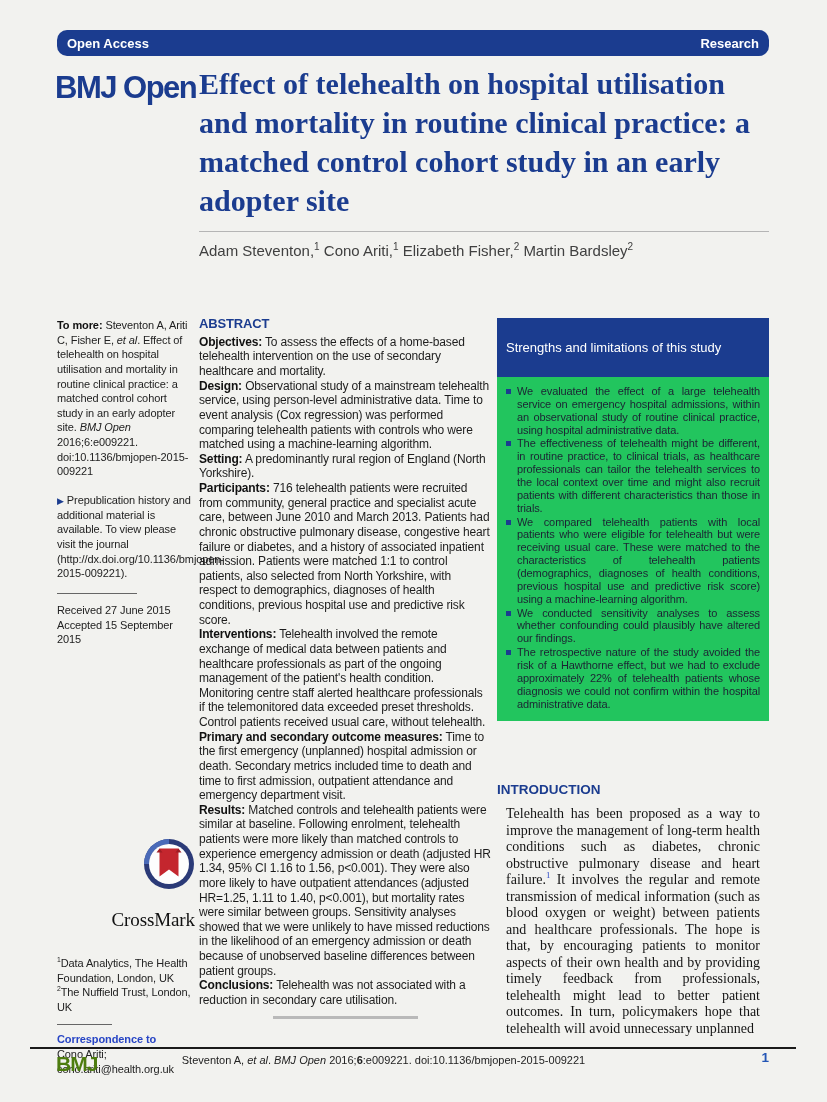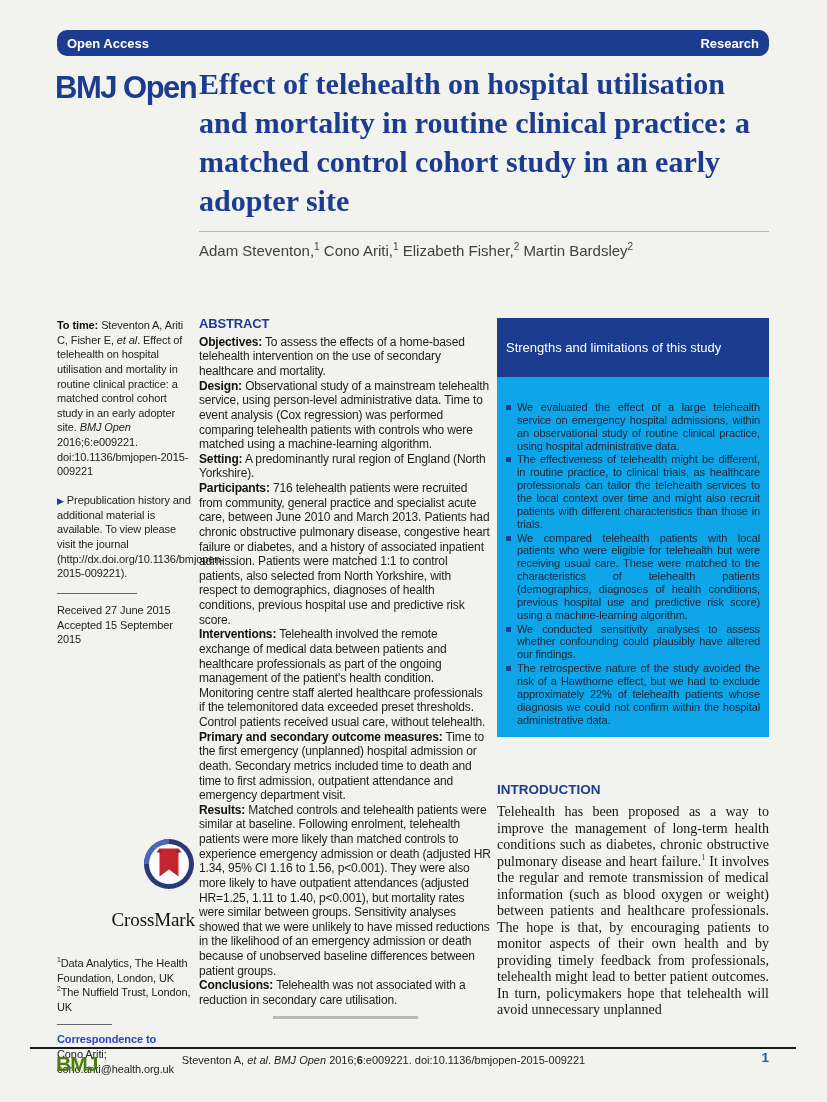--- a/index.html
+++ b/index.html
@@ -57,32 +57,32 @@
   .abs-sec{margin:0;}
   .abs-label{color:#111;}
   .end-rule{width:145px;height:3px;background:#b9b9b9;margin-top:8px;border:0;}
 
   
   .rightcol{position:absolute;left:497px;top:318px;width:272px;height:730px;}
   .slbox-header{
     background:#1b3c8f;color:#fff;font-size:13px;font-weight:normal;
     padding:22px 9px;
   }
-  .slbox-body{background:#0ea5e9;padding:24px 9px 10px;}
+  .slbox-body{background:#22c55e;padding:8px 9px 10px;}
   .sl-item{display:flex;gap:6px;margin:0 0 1px;}
   .sq{width:5px;height:5px;background:#1b3c8f;margin-top:4px;flex:none;}
   .sl-text{
     display:block;font-size:11px;line-height:1.17;letter-spacing:-0.1px;
     color:#1c2333;text-align:justify;
   }
   .intro{position:absolute;left:0;top:464px;width:272px;}
   .intro-heading{font-size:13.5px;font-weight:bold;color:#1b3c8f;margin:0 0 7px;}
   .intro-para{
     font-family:"Liberation Serif",serif;font-size:14px;line-height:1.18;
-    text-align:justify;color:#141414;margin:0;
+    text-align:justify;color:#141414;margin:9px;
   }
   .ref-sup{color:#2745c5;}
 
   
   .footer-rule{position:absolute;left:30px;top:1047px;width:766px;height:2px;background:#1a1a1a;}
   .footer-logo{position:absolute;left:56px;top:1052px;font-size:21px;font-weight:bold;color:#4d7c0f;letter-spacing:-1px;}
   .footer-cite{position:absolute;left:0;top:1054px;width:767px;text-align:center;font-size:11px;color:#222;}
   .footer-page{position:absolute;right:58px;top:1050px;font-size:13.5px;font-weight:bold;color:#2456b5;}
 </style>
 </head>
@@ -96,21 +96,21 @@
 <div class="journal-logo">BMJ Open</div>
 <div class="paper-title">Effect of telehealth on hospital utilisation and mortality in routine clinical practice: a matched control cohort study in an early adopter site</div>
 
 <div class="authors-rule"></div>
 <div class="authors"><span>Adam Steventon,</span><sup>1</sup>
 <span>Cono Ariti,</span><sup>1</sup>
 <span>Elizabeth Fisher,</span><sup>2</sup>
 <span>Martin Bardsley</span><sup>2</sup></div>
 
 <div class="sidebar">
-  <p class="tocite" style="margin:0"><b>To time:</b><span> Steventon A, Ariti C, Fisher E, </span><i>et al</i><span>. Effect of telehealth on hospital utilisation and mortality in routine clinical practice: a matched control cohort study in an early adopter site. </span><i>BMJ Open</i><span> 2016;6:e009221. doi:10.1136/bmjopen-2015-009221</span></p>
+  <p class="tocite" style="margin:0"><b>To more:</b><span> Steventon A, Ariti C, Fisher E, </span><i>et al</i><span>. Effect of telehealth on hospital utilisation and mortality in routine clinical practice: a matched control cohort study in an early adopter site. </span><i>BMJ Open</i><span> 2016;6:e009221. doi:10.1136/bmjopen-2015-009221</span></p>
 
   <p class="prepub" style="margin-bottom:0"><span class="arrow">▶</span><span>Prepublication history and additional material is available. To view please visit the journal (http://dx.doi.org/10.1136/bmjopen-2015-009221).</span></p>
 
   <hr class="side-rule">
 
   <div>Received 27 June 2015</div>
   <div>Accepted 15 September 2015</div>
 
   <div class="side-lower">
     <div class="crossmark">

